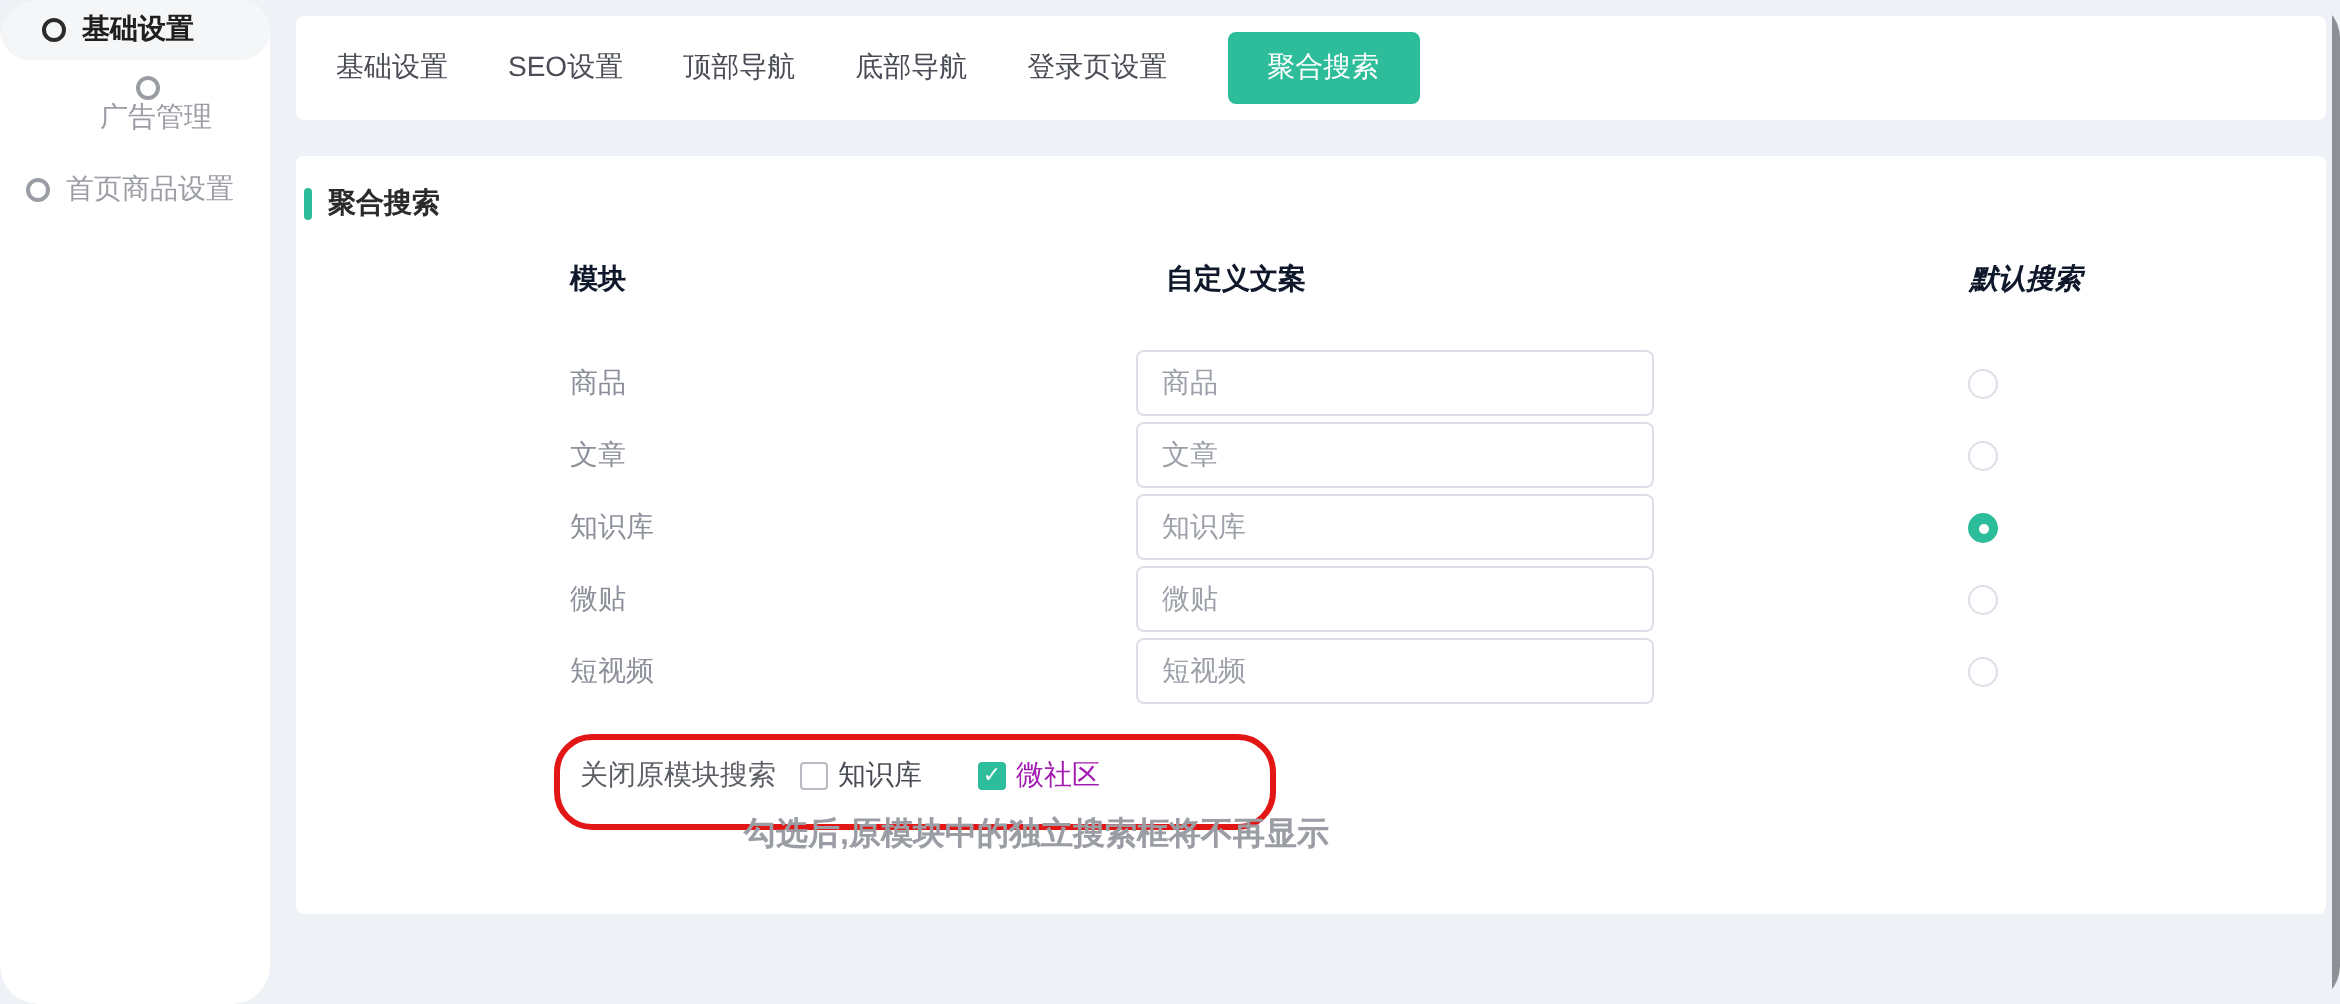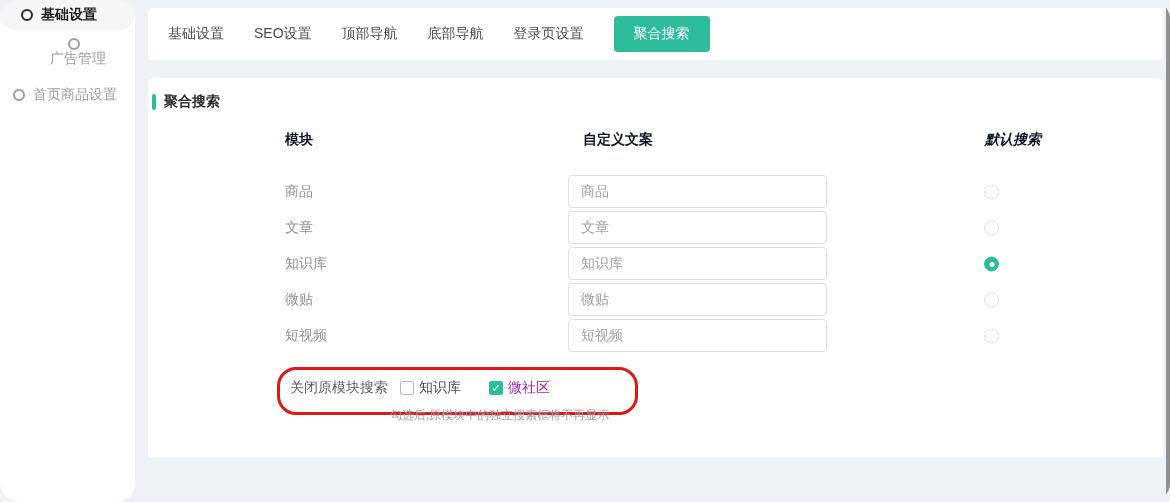--- a/index.html
+++ b/index.html
@@ -113,22 +113,22 @@
     background: #fff; margin-right: 5px;
     display: flex; align-items: center; justify-content: center;
     font-size: 11px; line-height: 1; color: transparent;
   }
   .checkbox-item .checkbox-label { color: #4a4d55; }
   .checkbox-item.checked .checkbox-box {
     background: #2ebd9b; border-color: #2ebd9b; color: #ffffff;
   }
   .checkbox-item.checked .checkbox-label { color: #a21caf; }
   .hint {
-    position: absolute; left: 110px; top: 37px;
-    font-size: 12px; color: #9a9da3; white-space: nowrap;
+    position: absolute; left: 92px; top: 37px;
+    font-size: 16px; color: #9a9da3; white-space: nowrap; font-weight: bold;
   }
 </style>
 </head>
 <body>
 
 <div class="sidebar">
   <div class="side-item active" style="top:0;">
     <span class="ring"></span>
     <span>基础设置</span>
   </div>

